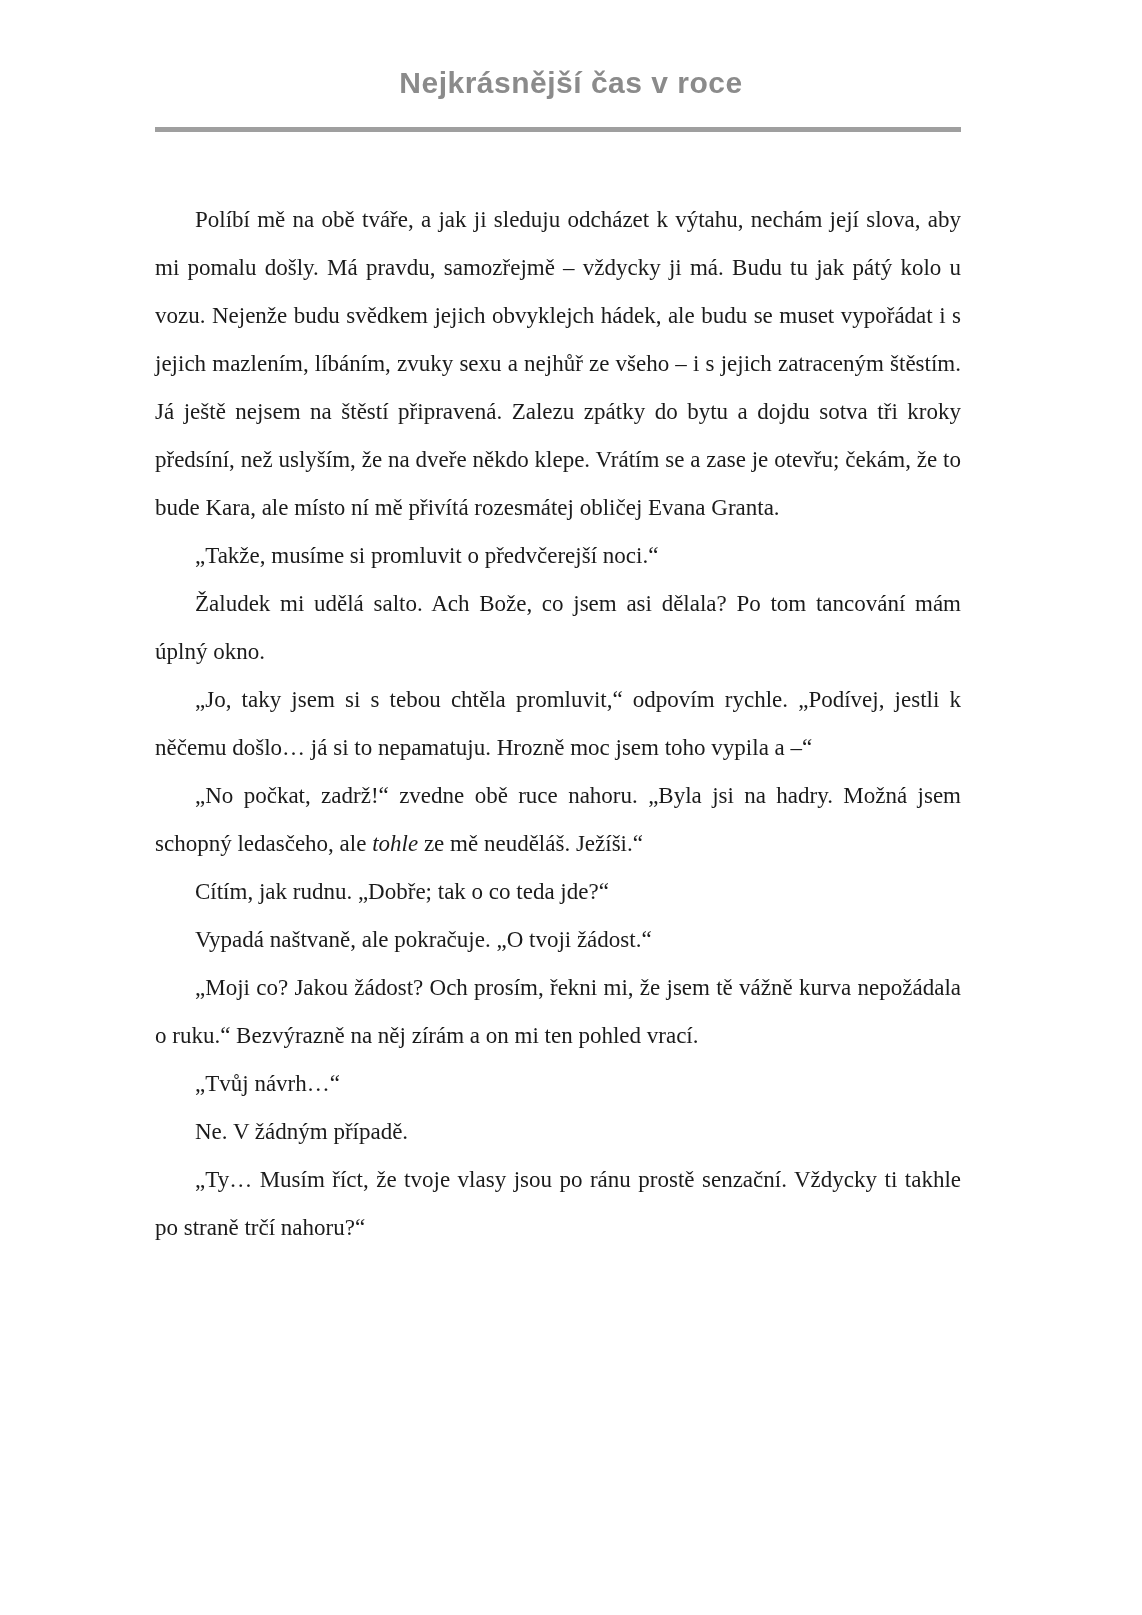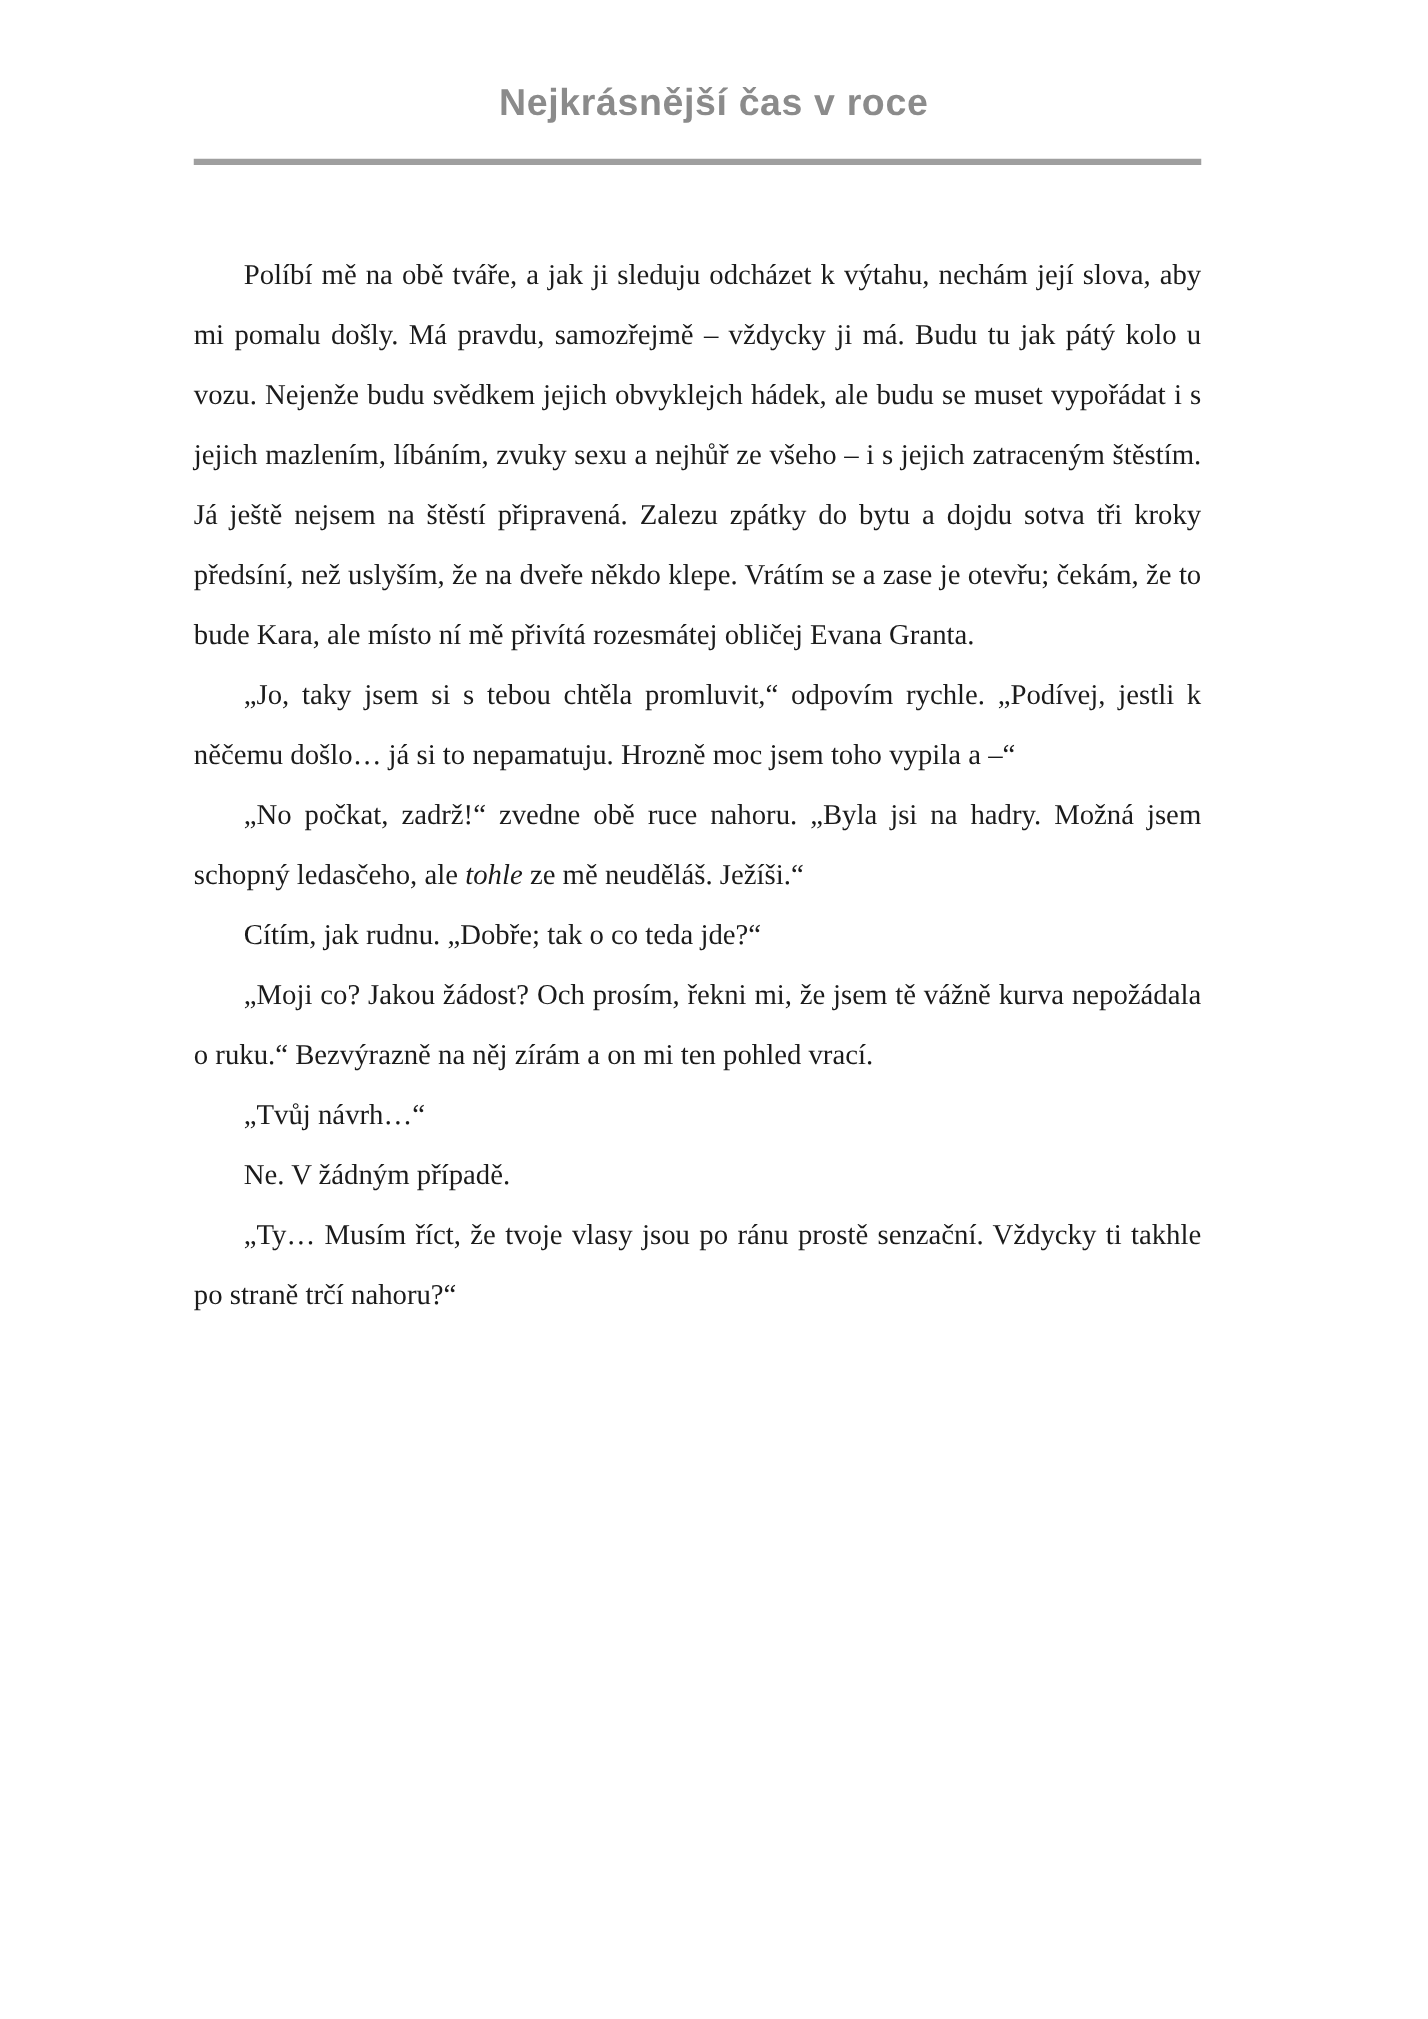--- a/index.html
+++ b/index.html
@@ -69,23 +69,26 @@
 <body>
 
 <div class="book-page">
 
   <div class="chapter-title">Nejkrásnější čas v roce</div>
 
   <div class="header-divider"></div>
 
   <div class="text-block">
     <p>Políbí mě na obě tváře, a jak ji sleduju odcházet k výtahu, nechám její slova, aby mi pomalu došly. Má pravdu, samozřejmě – vždycky ji má. Budu tu jak pátý kolo u vozu. Nejenže budu svědkem jejich obvyklejch hádek, ale budu se muset vypořádat i s jejich mazlením, líbáním, zvuky sexu a nejhůř ze všeho – i s jejich zatraceným štěstím. Já ještě nejsem na štěstí připravená. Zalezu zpátky do bytu a dojdu sotva tři kroky předsíní, než uslyším, že na dveře někdo klepe. Vrátím se a zase je otevřu; čekám, že to bude Kara, ale místo ní mě přivítá rozesmátej obličej Evana Granta.</p>
+    <p>„Takže, musíme si promluvit o předvčerejší noci.“</p>
+    <p>Žaludek mi udělá salto. Ach Bože, co jsem asi dělala? Po tom tancování mám úplný okno.</p>
     <p>„Jo, taky jsem si s tebou chtěla promluvit,“ odpovím rychle. „Podívej, jestli k něčemu došlo… já si to nepamatuju. Hrozně moc jsem toho vypila a –“</p>
     <p><span>„No počkat, zadrž!“ zvedne obě ruce nahoru. „Byla jsi na hadry. Možná jsem schopný ledasčeho, ale </span><span class="em">tohle</span><span> ze mě neuděláš. Ježíši.“</span></p>
     <p>Cítím, jak rudnu. „Dobře; tak o co teda jde?“</p>
+    <p>Vypadá naštvaně, ale pokračuje. „O tvoji žádost.“</p>
     <p>„Moji co? Jakou žádost? Och prosím, řekni mi, že jsem tě vážně kurva nepožádala o ruku.“ Bezvýrazně na něj zírám a on mi ten pohled vrací.</p>
     <p>„Tvůj návrh…“</p>
     <p>Ne. V žádným případě.</p>
     <p>„Ty… Musím říct, že tvoje vlasy jsou po ránu prostě senzační. Vždycky ti takhle po straně trčí nahoru?“</p>
   </div>
 
   <div class="page-number">109</div>
 
 </div>
 

